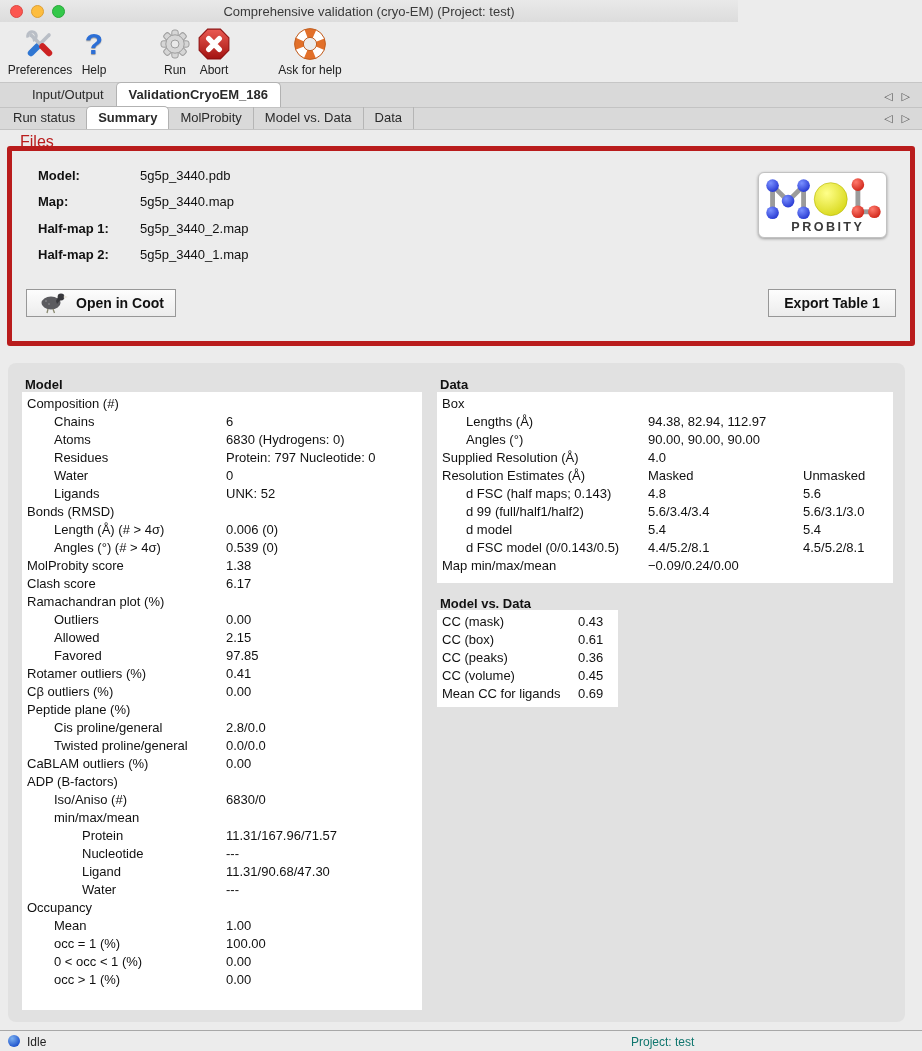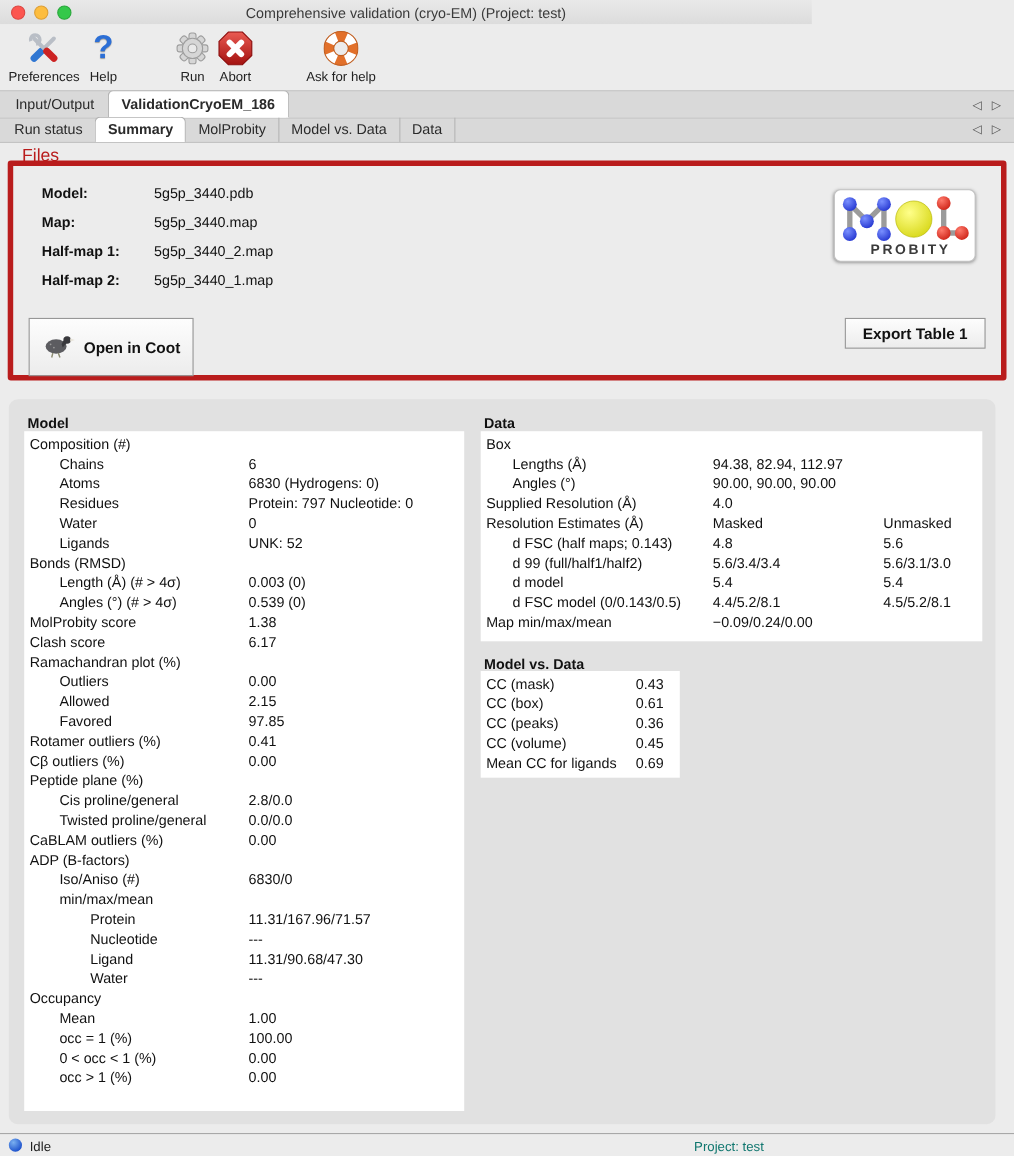--- a/index.html
+++ b/index.html
@@ -24,21 +24,21 @@
   .toolbtn .tlabel { font-size:12px; color:#222; margin-top:1px; white-space:nowrap; }
   .tb-pref { left:2px;  width:76px; }
   .tb-help { left:74px; width:40px; }
   .tb-run  { left:155px;width:40px; }
   .tb-abort{ left:191px;width:46px; }
   .tb-ask  { left:274px;width:72px; }
   .qmark { font-size:30px; font-weight:bold; color:#2c6fd6; text-shadow:0 1px 1px rgba(0,0,0,.35); line-height:32px; }
 
   
   .tabrow { position:absolute; left:0; width:922px; background:#d9d9d9; display:flex; align-items:flex-end; }
-  .tabrow1 { top:82px; height:26px; border-top:1px solid #c6c6c6; border-bottom:1px solid #c3c3c3; padding-left:2px; }
+  .tabrow1 { top:82px; height:26px; border-top:1px solid #c6c6c6; border-bottom:1px solid #c3c3c3; padding-left:20px; }
   .tabrow2 { top:108px; height:22px; border-bottom:1px solid #c3c3c3; padding-left:2px; }
   .tab { font-size:13px; color:#2a2a2a; padding:4px 12px 5px 12px; white-space:nowrap; }
   .tabrow2 .tab { padding:3px 11px 4px 11px; }
   .tab.active { background:#fff; border:1px solid #b2b2b2; border-bottom:none; border-radius:5px 5px 0 0; font-weight:bold; }
   .tab.divr { border-right:1px solid #b5b5b5; }
   .tabnav { margin-left:auto; display:flex; gap:9px; padding:0 12px 5px 0; }
   .navarrow { font-size:11px; color:#555; line-height:12px; }
 
   
   .files-label { position:absolute; left:20px; top:133px; font-size:16px; color:#b91c1c; }
@@ -49,21 +49,21 @@
   .frow .flbl { display:inline-block; width:102px; font-weight:bold; }
   .frow .fval { }
 
   
   .mplogo { position:absolute; left:758px; top:172px; width:129px; height:66px; background:#fff;
     border:1px solid #c2c2c2; border-radius:6px; box-shadow:0 1px 3px rgba(0,0,0,.35); }
 
   
   .btn { position:absolute; background:linear-gradient(#fdfdfd,#ececec); border:1px solid #979797;
     display:flex; align-items:center; justify-content:center; font-size:14px; font-weight:bold; color:#111; }
-  .coot-btn { left:26px; top:289px; width:150px; height:53px; gap:8px; }
+  .coot-btn { left:26px; top:289px; width:150px; height:28px; gap:8px; }
   .export-btn { left:768px; top:289px; width:128px; height:28px; }
 
   
   .contentpanel { position:absolute; left:8px; top:363px; width:897px; height:659px; background:#e1e1e1; border-radius:8px; }
   .sect-header { position:absolute; font-size:13px; font-weight:bold; color:#111; }
   .hd-model { left:25px; top:377px; }
   .hd-data  { left:440px; top:377px; }
   .hd-mvd   { left:440px; top:596px; }
   .wpanel { position:absolute; background:#fff; padding-top:3px; }
   .p-model { left:22px;  top:392px; width:400px; height:618px; }
@@ -292,21 +292,21 @@
       <div class="trow ind1">
         <span class="lbl">Ligands</span>
         <span class="val">UNK: 52</span>
       </div>
       <div class="trow ind0">
         <span class="lbl">Bonds (RMSD)</span>
         <span class="val"></span>
       </div>
       <div class="trow ind1">
         <span class="lbl">Length (Å) (# &gt; 4σ)</span>
-        <span class="val">0.003 (0)</span>
+        <span class="val">0.006 (0)</span>
       </div>
       <div class="trow ind1">
         <span class="lbl">Angles (°) (# &gt; 4σ)</span>
         <span class="val">0.539 (0)</span>
       </div>
       <div class="trow ind0">
         <span class="lbl">MolProbity score</span>
         <span class="val">1.38</span>
       </div>
       <div class="trow ind0">

